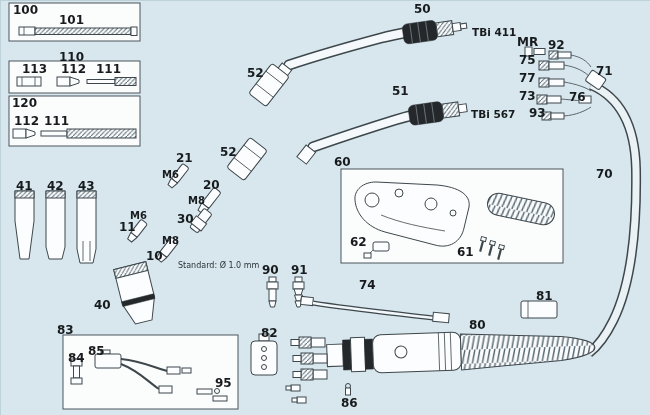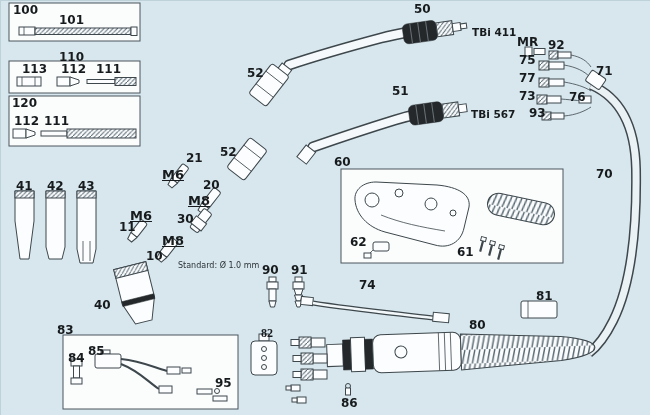--- a/index.html
+++ b/index.html
@@ -8,21 +8,21 @@
     background:#d7e7ed; border:1px solid #bed2da; overflow:hidden;
     font-family:"DejaVu Sans", sans-serif;
   }
   .stage svg { position:absolute; left:0; top:0; }
   .label-layer { position:absolute; left:0; top:0; width:100%; height:100%; pointer-events:none; }
   .lbl {
     position:absolute; font-family:"DejaVu Sans", sans-serif;
     font-weight:bold; font-size:12px; line-height:11px; color:#171b1d;
     white-space:nowrap;
   }
-  .lbl.small { font-size:13px;text-decoration:underline; }
+  .lbl.small { font-size:10px; }
   .lbl.note  { font-weight:normal; font-size:8px; color:#2b3236; }
   .lbl.model { font-size:10.5px; }
   
   .o   { fill:#fcfdfe; stroke:#3d474c; stroke-width:1; }
   .d   { fill:#24282b; stroke:#24282b; stroke-width:0.5; }
   .h   { fill:url(#hatch); stroke:#3d474c; stroke-width:1; }
   .c   { fill:url(#coil);  stroke:#3d474c; stroke-width:1; }
   .w   { fill:none; stroke:#3d474c; }
   .box { fill:#fbfdfd; stroke:#4a555c; stroke-width:1; }
   .ln  { stroke:#3d474c; stroke-width:0.8; fill:none; }
@@ -343,21 +343,21 @@
       <span class="lbl" style="left: 58px; top: 51px;">110</span>
       <span class="lbl" style="left: 21px; top: 63px;">113</span>
       <span class="lbl" style="left: 60px; top: 63px;">112</span>
       <span class="lbl" style="left: 95px; top: 63px;">111</span>
       <span class="lbl" style="left: 11px; top: 97px;">120</span>
       <span class="lbl" style="left: 13px; top: 115px;">112</span>
       <span class="lbl" style="left: 43px; top: 115px;">111</span>
       <span class="lbl" style="left: 15px; top: 180px;">41</span>
       <span class="lbl" style="left: 46px; top: 180px;">42</span>
       <span class="lbl" style="left: 77px; top: 180px;">43</span>
-      <span class="lbl" style="left: 175px; top: 152px; margin-left: 10px;">21</span>
+      <span class="lbl" style="left: 175px; top: 152px;">21</span>
       <span class="lbl small" style="left: 161px; top: 168px;">M6</span>
       <span class="lbl" style="left: 202px; top: 179px;">20</span>
       <span class="lbl small" style="left: 187px; top: 194px;">M8</span>
       <span class="lbl" style="left: 176px; top: 213px;">30</span>
       <span class="lbl small" style="left: 129px; top: 209px;">M6</span>
       <span class="lbl" style="left: 118px; top: 221px;">11</span>
       <span class="lbl small" style="left: 161px; top: 234px;">M8</span>
       <span class="lbl" style="left: 145px; top: 250px;">10</span>
       <span class="lbl note" style="left: 177px; top: 259px;">Standard: Ø 1.0 mm</span>
       <span class="lbl" style="left: 93px; top: 299px;">40</span>
@@ -377,21 +377,21 @@
       <span class="lbl" style="left: 595px; top: 65px;">71</span>
       <span class="lbl" style="left: 595px; top: 168px;">70</span>
       <span class="lbl" style="left: 333px; top: 156px;">60</span>
       <span class="lbl" style="left: 349px; top: 236px;">62</span>
       <span class="lbl" style="left: 456px; top: 246px;">61</span>
       <span class="lbl" style="left: 261px; top: 264px;">90</span>
       <span class="lbl" style="left: 290px; top: 264px;">91</span>
       <span class="lbl" style="left: 358px; top: 279px;">74</span>
       <span class="lbl" style="left: 535px; top: 290px;">81</span>
       <span class="lbl" style="left: 468px; top: 319px;">80</span>
-      <span class="lbl" style="left: 260px; top: 327px; font-family: Liberation Serif, serif;">82</span>
+      <span class="lbl" style="left: 260px; top: 327px;">82</span>
       <span class="lbl" style="left: 56px; top: 324px;">83</span>
       <span class="lbl" style="left: 67px; top: 352px;">84</span>
       <span class="lbl" style="left: 87px; top: 345px;">85</span>
       <span class="lbl" style="left: 214px; top: 377px;">95</span>
       <span class="lbl" style="left: 340px; top: 397px;">86</span>
     </div>
 
 </div>
 
 </body></html>

